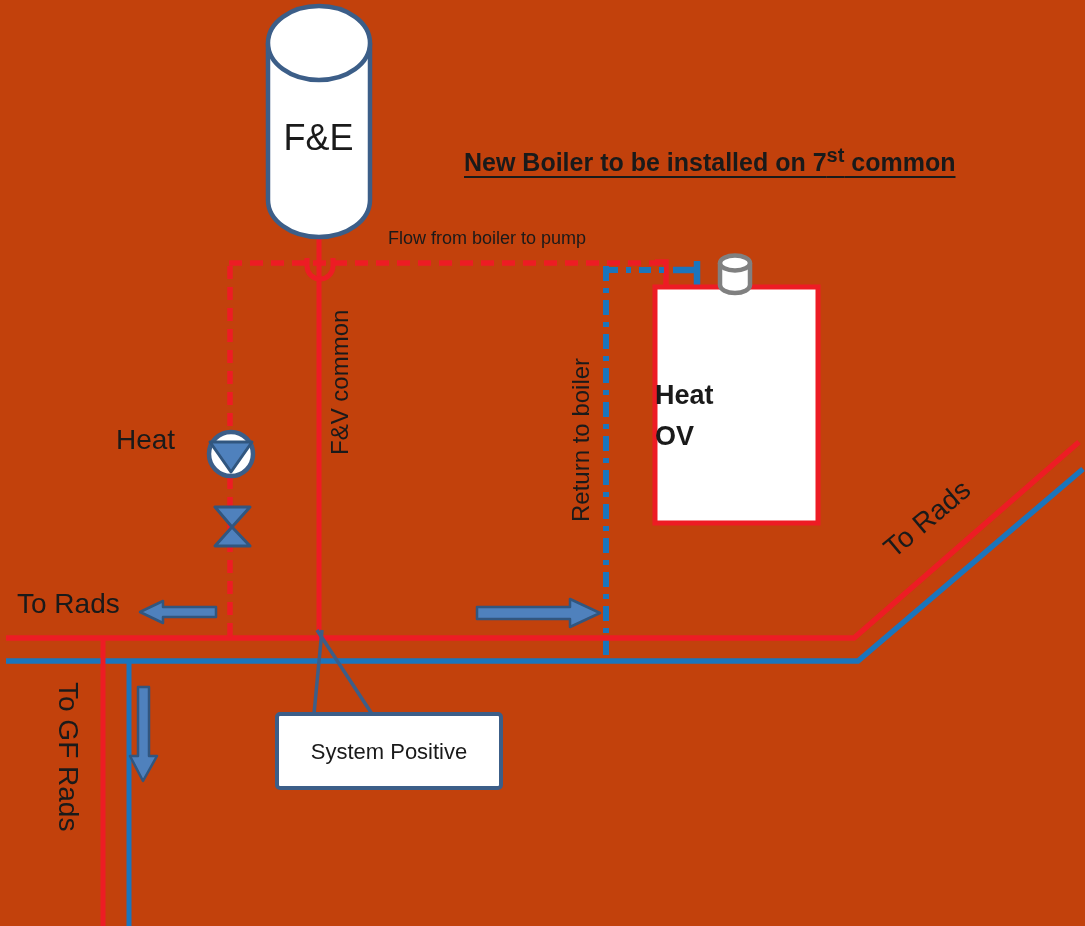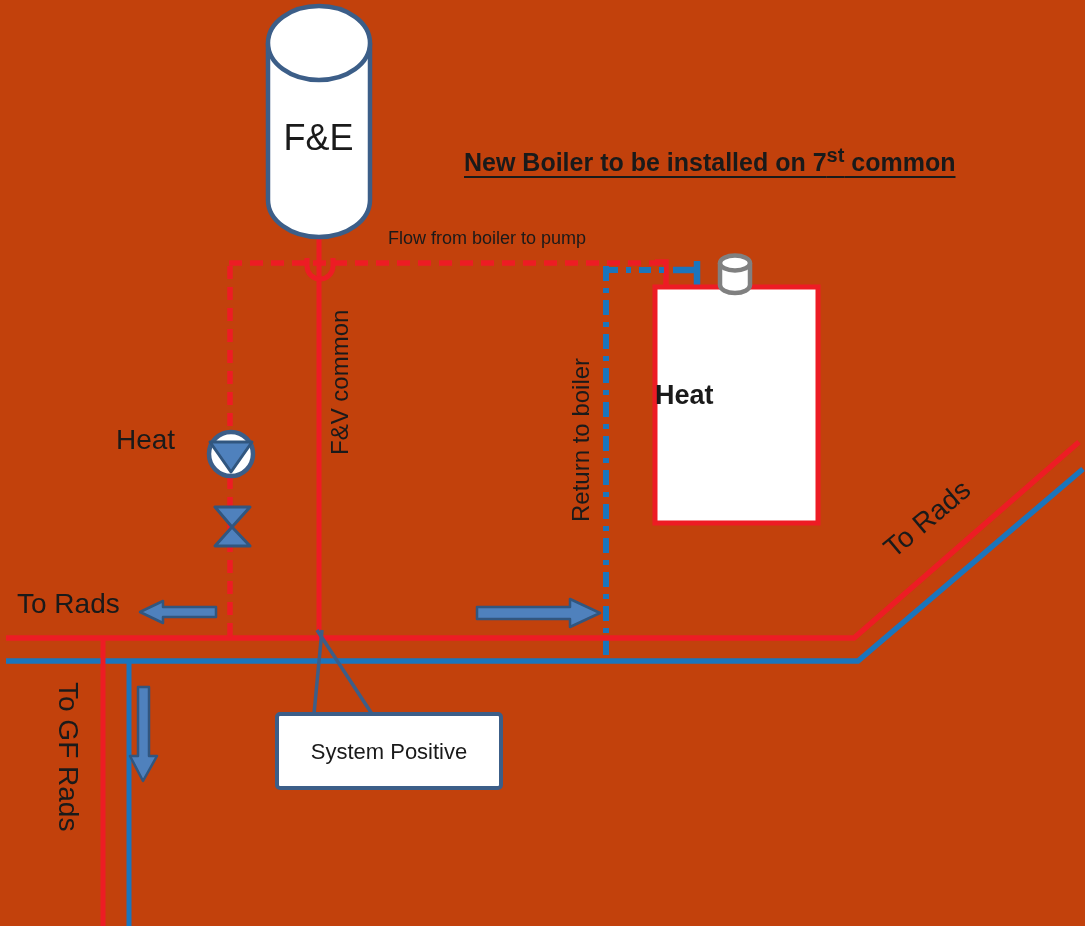--- a/index.html
+++ b/index.html
@@ -108,19 +108,20 @@
   <div class="lbl lbl-pump">Heat</div>
 
   <div class="lbl lbl-torads-left">To Rads</div>
 
   <div class="lbl lbl-togf">To GF Rads</div>
 
   <div class="lbl lbl-torads-right">To Rads</div>
 
   <div class="lbl boiler-text">
     <div>Heat</div>
+    <div>OV</div>
   </div>
 
   <div class="callout-box">
     <div class="line">System Positive</div>
   </div>
 
 </div>
 
 </body></html>

